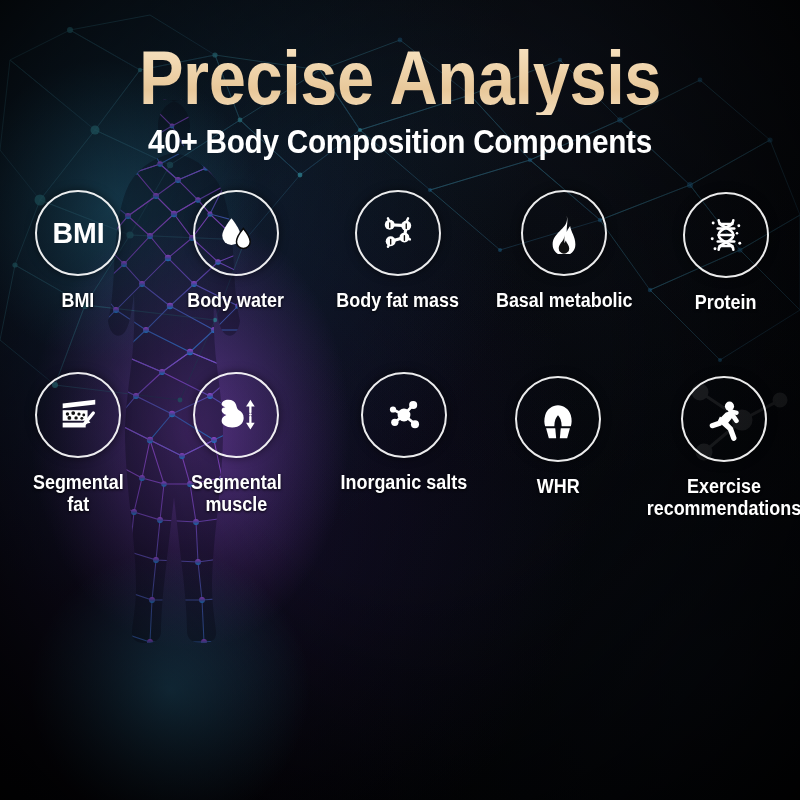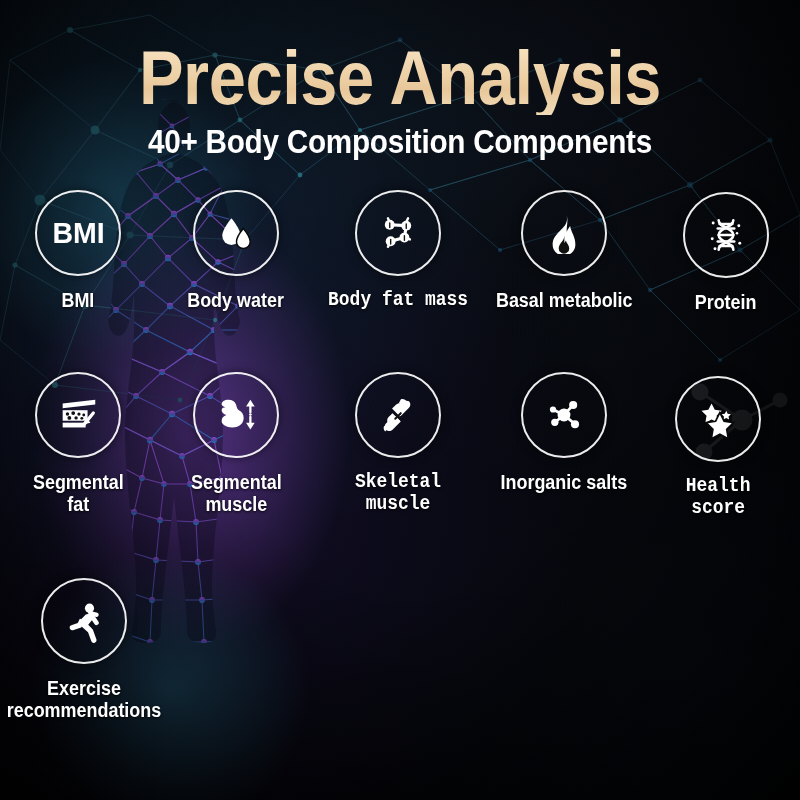--- a/index.html
+++ b/index.html
@@ -71,21 +71,21 @@
     margin-top:13px;text-align:center;color:#ffffff;
     font-size:19.5px;font-weight:700;line-height:1.15;
     transform:scaleX(0.92);
     text-shadow:0 1px 3px rgba(0,0,0,0.9);
     white-space:pre-line;
   }
   
   .c0{transform:translateX(6px);}
   .c1{transform:translateX(-2px);}
   .c2{transform:translateX(-4px);}
-  .c3{transform:translateX(-2px);font-family:Liberation Mono, monospace;}
+  .c3{transform:translateX(-2px);}
   .c4{transform:translateX(4px);}
   .r1 .circle{margin-top:2px;}
   .r2 .circle{margin-top:6px;}
 </style>
 </head>
 <body>
 
 <div id="stage">
 
   <div class="bg-base"></div>
@@ -508,32 +508,20 @@
           </g>
           <path d="M39 8 L43.5 15 L34.5 15 Z" fill="#fff"></path>
           <path d="M39 39 L43.5 32 L34.5 32 Z" fill="#fff"></path>
           <circle cx="39" cy="23.5" r="1.4" fill="#fff"></circle>
         </svg>
       </div>
       <div class="cap">Segmental
 muscle</div>
     </div>
 
-    <div class="cell c3 r1">
-      <div class="circle">
-        <svg width="44" height="44" viewBox="0 0 48 48">
-          <path d="M36 9 c2 2 2 5 0 7 l-9 9 l-6 -6 l9 -9 c2 -2 4 -2 6 -1 z M27 7 c2 -1 5 0 6 2 l-5 5 l-3 -3 z" fill="#fff"></path>
-          <path d="M30 13 c2.5 2.5 2.5 6 0 8.5 l-4 4 l-8.5 -8.5 l4 -4 c2.5 -2.5 6 -2.5 8.5 0 z" fill="#fff"></path>
-          <path d="M21 25 l6 6 l-9 9 c-2 2 -5 2 -7 0 c-2 -2 -2 -5 0 -7 z M12 34 l3 3 l-5 5 c-2 -2 -2 -5 -1 -6 z" fill="#fff"></path>
-          <path d="M18 22 l8.5 8.5 l-4 4 c-2.5 2.5 -6 2.5 -8.5 0 c-2.5 -2.5 -2.5 -6 0 -8.5 z" fill="#fff"></path>
-          <path d="M27 22 L21 28" stroke="#111" stroke-width="2.2" stroke-linecap="round"></path>
-        </svg>
-      </div>
-      <div class="cap">Skeletal muscle</div>
-    </div>
 
     <div class="cell c4 r1">
       <div class="circle">
         <svg width="44" height="44" viewBox="0 0 48 48">
           <g stroke="#fff" stroke-width="3" stroke-linecap="round">
             <line x1="24" y1="24" x2="34" y2="13"></line>
             <line x1="24" y1="24" x2="12" y2="18"></line>
             <line x1="24" y1="24" x2="14" y2="32"></line>
             <line x1="24" y1="24" x2="36" y2="34"></line>
           </g>
@@ -541,33 +529,32 @@
           <circle cx="34" cy="13" r="4.4" fill="#fff"></circle>
           <circle cx="12" cy="18" r="3.4" fill="#fff"></circle>
           <circle cx="14" cy="32" r="4" fill="#fff"></circle>
           <circle cx="36" cy="34" r="4.4" fill="#fff"></circle>
         </svg>
       </div>
       <div class="cap">Inorganic salts</div>
     </div>
 
 
-
-
-    <div class="cell c3 r2">
+    <div class="cell c1 r2">
       <div class="circle">
         <svg width="44" height="44" viewBox="0 0 48 48">
-          <path d="M17 7 L20.5 14 L28 15 L22.5 20.5 L23.8 28 L17 24.5 L10.2 28 L11.5 20.5 L6 15 L13.5 14 Z" fill="#fff"></path>
-          <path d="M33 15 L34.6 18.2 L38 18.8 L35.5 21.2 L36.1 24.6 L33 23 L29.9 24.6 L30.5 21.2 L28 18.8 L31.4 18.2 Z" fill="#fff"></path>
-          <path d="M26 17 L30.6 26.4 L41 27.9 L33.5 35.2 L35.2 45.5 L26 40.6 L16.8 45.5 L18.5 35.2 L11 27.9 L21.4 26.4 Z" fill="#fff" stroke="#0a0a0a" stroke-width="1.8"></path>
-        </svg>
-      </div>
-      <div class="cap">Health
-score</div>
-    </div>
+          <path d="M24 9 C18 9 12 13 10 20 C8.6 25 9 29 10 32 L20 32 C20 26 22 22 24 20 C26 22 28 26 28 32 L38 32 C39 29 39.4 25 38 20 C36 13 30 9 24 9 Z" fill="#fff"></path>
+          <path d="M11 34 L21 34 L22 45 L14 45 Z" fill="#fff"></path>
+          <path d="M27 34 L37 34 L34 45 L26 45 Z" fill="#fff"></path>
+        </svg>
+      </div>
+      <div class="cap">WHR</div>
+    </div>
+
+
 
     <div class="cell c4 r2">
       <div class="circle">
         <svg width="44" height="44" viewBox="0 0 48 48">
           <circle cx="30" cy="10" r="5" fill="#fff"></circle>
           <path d="M26 17 c4 -2 8 -1 10 2 l4 6 a2.6 2.6 0 0 1 -4.4 2.6 l-3 -4.4 l-4 5 l5 5 l4 11 a3 3 0 0 1 -5.6 2 l-3.6 -10 l-8 -7 c-2 -2 -2 -4 -0.6 -6 z" fill="#fff"></path>
           <path d="M24 25 l-3 6 l-9 3 a2.8 2.8 0 0 1 -1.8 -5.3 l7 -2.4 l2.4 -5 z" fill="#fff"></path>
           <path d="M28 14 a2.4 2.4 0 0 1 2.6 -1 l8 2 a2.4 2.4 0 0 1 -1.2 4.6 l-8 -2 z" fill="#fff"></path>
         </svg>
       </div>

